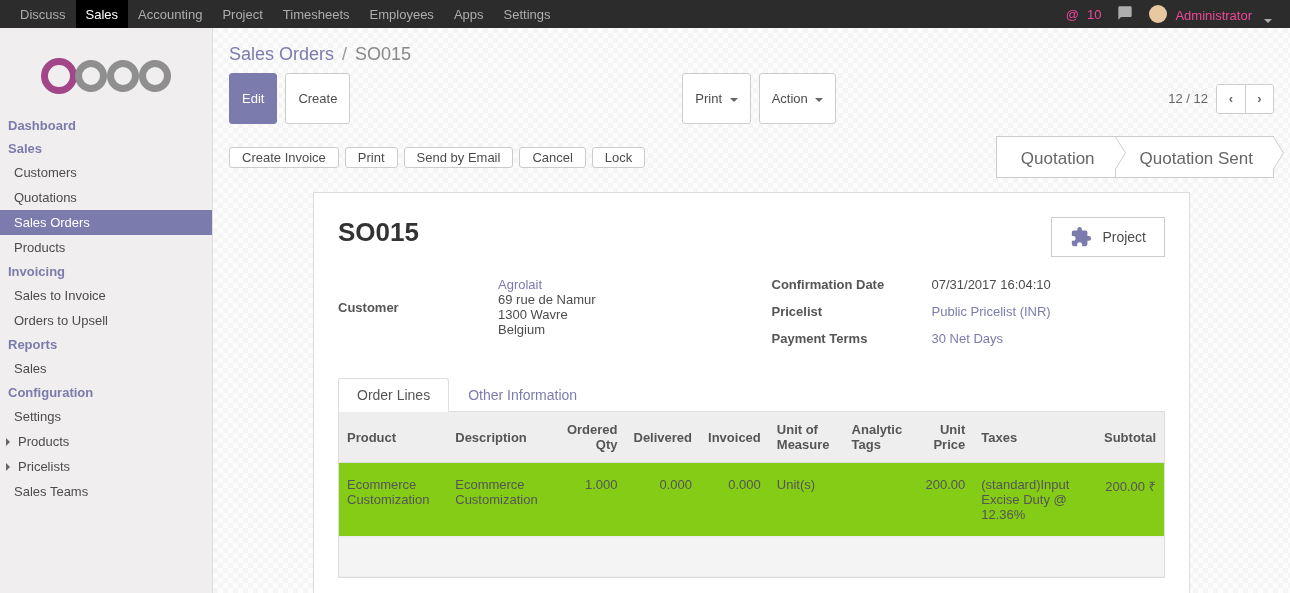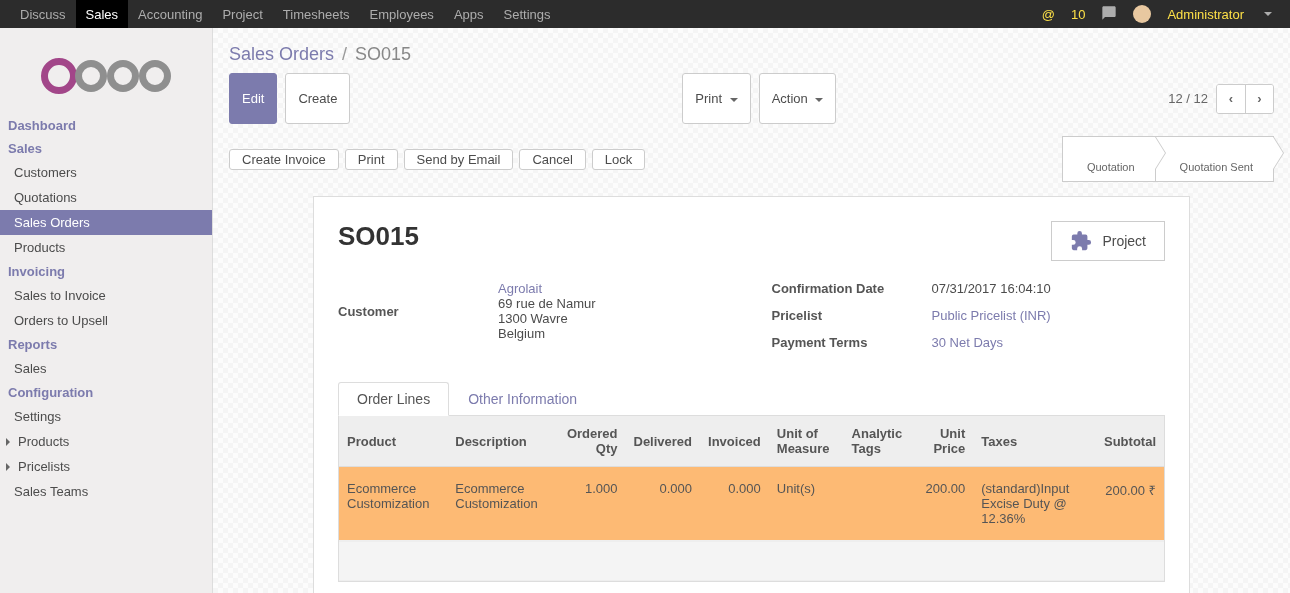--- a/index.html
+++ b/index.html
@@ -4,21 +4,21 @@
 <style>
 * { box-sizing: border-box; margin: 0; padding: 0; }
 body { font-family: -apple-system, BlinkMacSystemFont, "Segoe UI", Arial, sans-serif; font-size: 13px; color: #4c4c4c; background: #f5f5f5; width: 1290px; height: 593px; overflow: hidden; }
 a { text-decoration: none; }
 
 
 .topbar { background: #2c2c2c; height: 28px; display: flex; align-items: center; padding: 0 10px; color: #adadad; }
 .topbar .nav-item { padding: 7px 10px; cursor: pointer; font-size: 13px; color: #adadad; }
 .topbar .nav-item.active { background: #000; color: #fff; }
 .topbar .spacer { flex: 1; }
-.topbar .sys-item { padding: 0 8px; display: flex; align-items: center; gap: 16px; cursor: pointer; color: #fde047; }
+.topbar .sys-item { padding: 0 8px; display: flex; align-items: flex-end; gap: 8px; cursor: pointer; color: #ec4899; }
 .at-icon::before { content: "@"; }
 .chat-icon svg { width: 16px; height: 16px; fill: #adadad; }
 .avatar { width: 18px; height: 18px; border-radius: 50%; background: #e8c8a0; display: inline-block; }
 .caret-down { width: 0; height: 0; border-left: 4px solid transparent; border-right: 4px solid transparent; border-top: 4px solid #adadad; display: inline-block; margin-left: 4px; vertical-align: middle; }
 
 .main-area { display: flex; height: calc(100% - 28px); }
 
 
 .sidebar { width: 213px; background: #f0eeee; border-right: 1px solid #ddd; padding-top: 10px; }
 .logo-wrap { display: flex; justify-content: center; padding: 20px 0 20px; }
@@ -49,21 +49,21 @@
 .control-center { flex: 1; display: flex; justify-content: center; gap: 8px; }
 .control-right { display: flex; align-items: center; gap: 8px; color: #666; }
 .pager-btns { display: flex; border: 1px solid #ccc; border-radius: 3px; overflow: hidden; }
 .pager-btns .pbtn { width: 28px; height: 28px; display: flex; align-items: center; justify-content: center; cursor: pointer; background: #fff; font-weight: bold; color: #666; }
 .pager-btns .pbtn + .pbtn { border-left: 1px solid #ccc; }
 
 .action-bar { display: flex; align-items: center; padding: 0 16px; gap: 6px; }
 .action-bar .btn { padding: 2px 12px; }
 .action-spacer { flex: 1; }
 .status-arrows { display: flex; }
-.status-step { position: relative; padding: 24px 20px 8px 24px; background: #fff; border: 1px solid #ccc; margin-left: -1px; font-size: 11px; color: #666; }
+.status-step { position: relative; padding: 12px 20px 8px 24px; background: #fff; border: 1px solid #ccc; margin-left: -1px; font-size: 17px; color: #666; }
 .status-step::after { content: ""; position: absolute; right: -10px; top: 0; width: 0; height: 0; border-top: 16px solid transparent; border-bottom: 16px solid transparent; border-left: 10px solid #fff; z-index: 2; }
 .status-step::before { content: ""; position: absolute; right: -11px; top: 0; width: 0; height: 0; border-top: 16px solid transparent; border-bottom: 16px solid transparent; border-left: 10px solid #ccc; z-index: 1; }
 .status-step.active { background: #7c7bad; border-color: #7c7bad; color: #fff; }
 .status-step.active::after { border-left-color: #7c7bad; }
 .status-step.last::after, .status-step.last::before { display: none; }
 .status-step.last { border-right: none; padding-right: 16px;}
 
 .form-card { background: #fff; border: 1px solid #ddd; margin: 14px 100px 0 100px; padding: 24px; }
 .form-head { display: flex; justify-content: space-between; align-items: flex-start; margin-bottom: 20px; }
 .form-head h1 { font-size: 26px; color: #333; font-weight: bold; }
@@ -75,21 +75,21 @@
 .field-row { display: flex; margin-bottom: 12px; align-items: center; }
 .field-row .lbl { width: 160px; font-weight: bold; color: #555; font-size: 13px; }
 .field-row .val { flex: 1; font-size: 13px; color: #4c4c4c; }
 .field-row .val a { color: #7c7bad; }
 
 .tabs { display: flex; border-bottom: 1px solid #ddd; margin-top: 20px; }
 .tab { padding: 8px 18px; border: 1px solid transparent; border-bottom: none; font-size: 14px; cursor: pointer; color: #7c7bad; }
 .tab.active { border-color: #ddd; border-bottom: 1px solid #fff; background: #fff; color: #555; margin-bottom: -1px; border-radius: 3px 3px 0 0; }
 
 .table-wrap { border: 1px solid #ddd; border-top: none; }
-table { width: 100%; border-collapse: collapse; background: #fdba74; }
+table { width: 100%; border-collapse: collapse; background: #84cc16; }
 th { background: #eee; text-align: left; padding: 10px 8px; font-size: 13px; font-weight: bold; color: #555; border-bottom: 1px solid #ddd; }
 td { padding: 14px 8px; font-size: 13px; border-bottom: 1px solid #eee; color: #555; vertical-align: top; }
 th.num, td.num { text-align: right; }
 .totals-gap { height: 40px; background: #fff; border-top: 1px solid #eee; border-bottom: 1px solid #eee; background:#f4f4f4; }
 </style>
 </head>
 <body>
 
 <div class="topbar">
   <div class="nav-item">Discuss</div>

